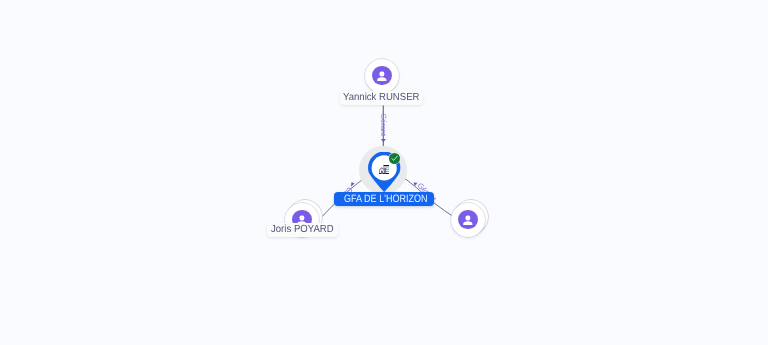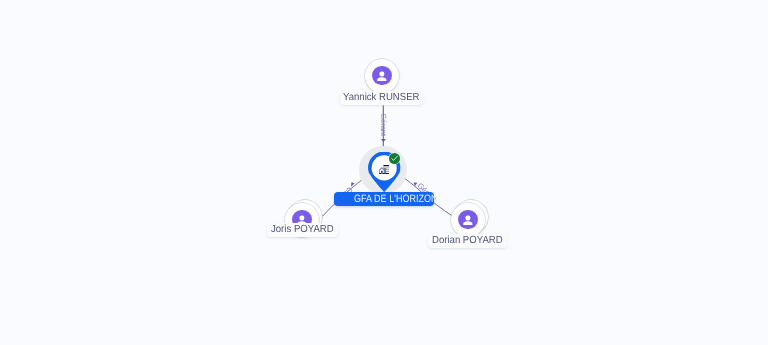--- a/index.html
+++ b/index.html
@@ -28,21 +28,21 @@
   .plabel > span{display:inline-block;transform:scaleX(0.93);transform-origin:left center;}
 
   
   .cnode{position:absolute;}
   .cnode .halo{position:absolute;border-radius:50%;
       background:radial-gradient(circle at 50% 50%, #e9eaeb 0%, #e9eaeb 86%, rgba(233,234,235,0) 100%);}
   text.elabel{font-family:"Liberation Sans",sans-serif;font-size:7.6px;fill:#8780d4;
       letter-spacing:-0.1px;}
   .clabel{position:absolute;background:#1265ef;border-radius:4px;color:#e9f1ff;
       font-size:10.7px;line-height:14px;white-space:nowrap;
-      display:flex;align-items:flex-end;justify-content:flex-start;padding-left:20px;
+      display:flex;align-items:flex-end;justify-content:flex-start;padding-left:10px;
       box-sizing:border-box;box-shadow:0 1px 3px rgba(30,60,120,.25);}
   .clabel > span{display:inline-block;transform:scaleX(0.845);transform-origin:left center;}
 </style>
 </head>
 <body>
 
 <div id="stage">
 
   <svg id="edges" viewBox="0 0 768 345">
     <g>
@@ -127,17 +127,14 @@
   <div class="pnode" style="left:451.3px;top:202.6px">
     <div class="back"></div>
     <div class="front"></div>
     <div class="av">
       <svg width="19.6" height="19.6" viewBox="0 0 100 100">
           <rect x="38.5" y="27.5" width="24" height="26" rx="9" fill="#fff"></rect>
           <path d="M50 57.5 c-13.5 0-23.5 6.2-23.5 12.6 V76.5 h47 v-6.4 C73.5 63.7 63.5 57.5 50 57.5 Z" fill="#fff"></path>
         </svg>
     </div>
   </div>
-  <div class="plabel" style="left:428px;top:234.3px;width:79.2px;height:13.6px">
-      <span>Dorian POYARD</span>
-    </div>
 
 </div>
 
 </body></html>

